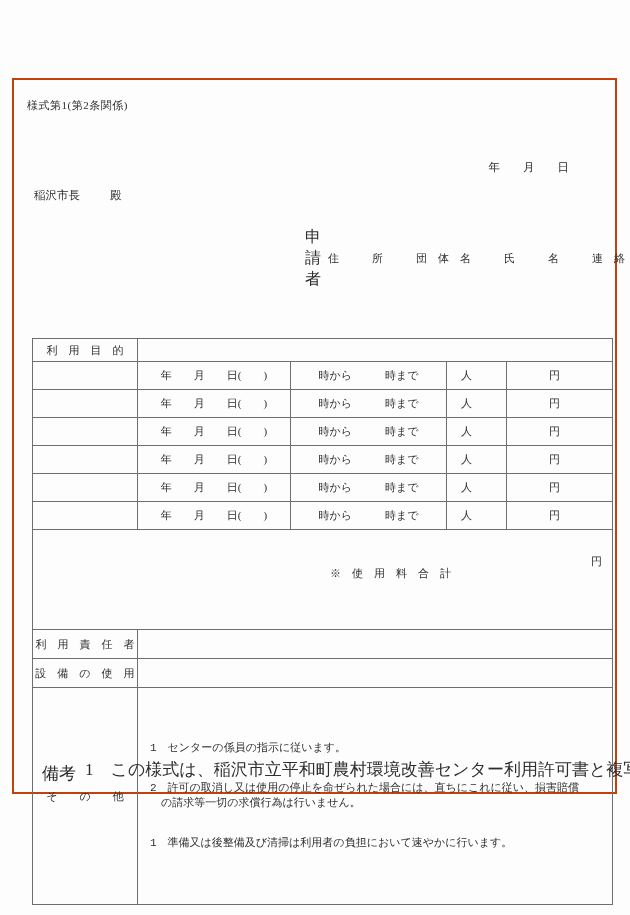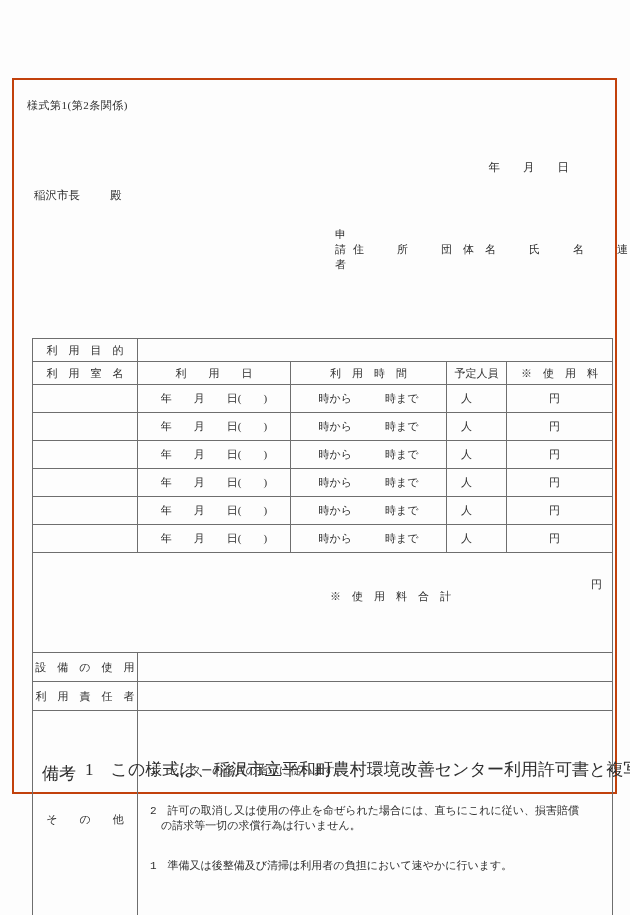--- a/index.html
+++ b/index.html
@@ -16,21 +16,21 @@
     width: 605px; height: 716px;
     border: 2px solid #c2410c;
     background: #fdfdfd;
   }
   .form-number { position: absolute; left: 13px; top: 18px; font-size: 11px; letter-spacing: 0.5px; }
   .doc-title { position: absolute; left: 0; top: 49px; width: 100%; text-align: center; font-size: 12px; letter-spacing: 0.5px; }
   .date-line { position: absolute; right: 46px; top: 80px; font-size: 11.5px; }
   .recipient-line { position: absolute; left: 20px; top: 108px; font-size: 11.5px; }
   .recipient-line .honorific { margin-left: 30px; }
   .applicant { position: absolute; left: 291px; top: 147px; display: flex; align-items: center; }
-  .applicant-label { font-size: 11px; margin-right: 7px; margin-left: 30px; }
+  .applicant-label { font-size: 16px; margin-right: 7px; }
   .applicant-fields { display: flex; flex-direction: row; gap: 33px; }
   .applicant-fields span { line-height: 16.5px; font-size: 11px; white-space: pre; }
   .intro-line { position: absolute; left: 35px; top: 228px; font-size: 11.5px; }
 
   table.main-table {
     position: absolute; left: 18px; top: 258px;
     width: 580px; border-collapse: collapse; table-layout: fixed;
     font-size: 11px;
   }
   .main-table td {
@@ -93,27 +93,20 @@
           <col style="width:156px">
           <col style="width:60px">
           <col style="width:106px">
       </colgroup>
       <tbody>
           <tr>
         <td class="c-label h24">利　用　目　的</td>
         <td colspan="4" class="h24"></td>
       </tr>
       <tr>
-        <td class="c-label h24">利　用　室　名</td>
-        <td class="c-center h24">利　　用　　日</td>
-        <td class="c-center h24">利　用　時　間</td>
-        <td class="c-center h24">予定人員</td>
-        <td class="c-center h24">※　使　用　料</td>
-      </tr>
-      <tr>
         <td class="h28"></td>
         <td class="c-center h28">年　　月　　日(　　)</td>
         <td class="c-center h28">時から　　　時まで</td>
         <td class="c-people h28">人</td>
         <td class="c-fee h28">円</td>
       </tr>
       <tr>
         <td class="h28"></td>
         <td class="c-center h28">年　　月　　日(　　)</td>
         <td class="c-center h28">時から　　　時まで</td>
@@ -150,25 +143,25 @@
       </tr>
       <tr>
         <td colspan="5" class="h29">
           <div class="total-wrap">
             <span>※　使　用　料　合　計</span>
             <span class="total-unit">円</span>
           </div>
         </td>
       </tr>
       <tr>
-        <td class="c-label h29">設　備　の　使　用</td>
+        <td class="c-label h29">利　用　責　任　者</td>
         <td colspan="4" class="h29"></td>
       </tr>
       <tr>
-        <td class="c-label h29">利　用　責　任　者</td>
+        <td class="c-label h29">設　備　の　使　用</td>
         <td colspan="4" class="h29"></td>
       </tr>
       <tr>
         <td class="c-label h-other">そ　　の　　他</td>
         <td colspan="4" class="h-other">
           <div class="other-list">
             <div class="other-item">1　センターの係員の指示に従います。</div>
             <div class="other-item other-item-wrap">2　許可の取消し又は使用の停止を命ぜられた場合には、直ちにこれに従い、損害賠償の請求等一切の求償行為は行いません。</div>
             <div class="other-item">1　準備又は後整備及び清掃は利用者の負担において速やかに行います。</div>
           </div>

